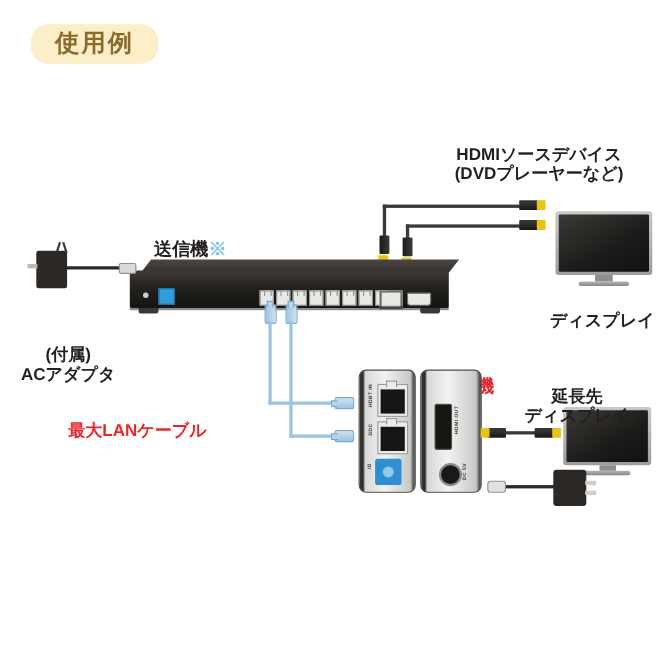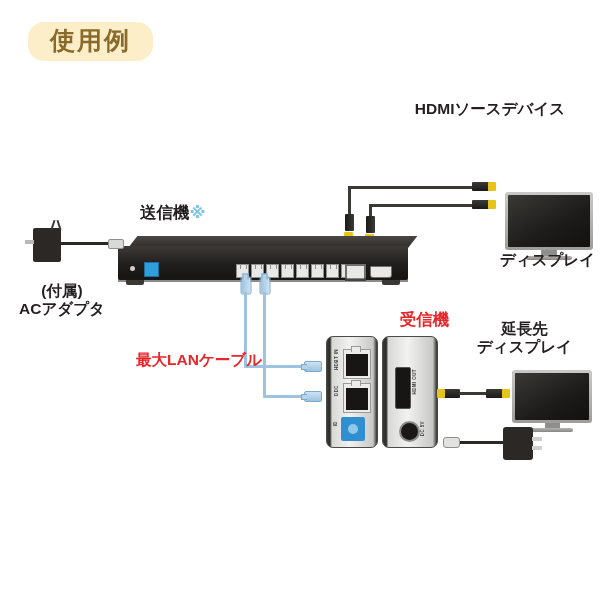--- a/index.html
+++ b/index.html
@@ -9,26 +9,26 @@
     position:relative;overflow:hidden;
   }
   .stage{position:absolute;inset:0;}
   .abs{position:absolute;}
 
   
   .badge{
     left:28px;top:22px;
     background:#fbeec9;border-radius:16px;
     padding:6px 22px 8px 22px;
-    color:#8a6a2a;font-size:25px;font-weight:bold;
+    color:#8a6a2a;font-size:22px;font-weight:bold;
     letter-spacing:2px;line-height:1;
   }
 
   
-  .lbl{color:#231f20;font-size:15.5px;font-weight:bold;line-height:1.18;text-align:center;white-space:nowrap;}
+  .lbl{color:#231f20;font-size:15.5px;font-weight:bold;line-height:1.18;text-align:center;white-space:nowrap;margin-top:32px;}
   .lbl.red{color:#e8262a;}
   .lbl.big{font-size:16.5px;}
 
   
   .footnote{
     left:16px;top:528px;width:570px;
     color:#3a9ad9;font-size:15.5px;font-weight:bold;line-height:1.55;
   }
   .footnote .l2{padding-left:26px;display:block;}
 
@@ -107,20 +107,21 @@
 </style>
 </head>
 <body>
 
 <div class="stage">
 
   <div class="abs badge">使用例</div>
 
   <div class="abs lbl" style="left:390px;top:100px;width:200px;">
     <div>HDMIソースデバイス</div>
+    <div>(DVDプレーヤーなど)</div>
   </div>
 
   <div class="wire abs" style="left:348px;top:186px;width:3px;height:34px;"></div>
   <div class="wire abs" style="left:348px;top:186px;width:127px;height:3px;"></div>
   <div class="hconn abs" style="left:472px;top:182px;"></div>
   <div class="htip abs" style="left:488px;top:182px;"></div>
   <div class="hconn abs" style="left:341px;top:218px;transform:rotate(90deg);"></div>
   <div class="htip abs" style="left:344px;top:232px;width:9px;height:8px;"></div>
 
   <div class="wire abs" style="left:369px;top:204px;width:3px;height:18px;"></div>
@@ -134,21 +135,21 @@
     <div class="bezel" style="height:52px;">
       <div class="screen"></div>
     </div>
     <div class="neck" style="width:16px;height:6px;"></div>
     <div class="base" style="width:46px;height:4px;"></div>
   </div>
   <div class="abs lbl" style="left:495px;top:251px;width:105px;">
     <div>ディスプレイ</div>
   </div>
 
-  <div class="abs" style="left:140px;top:203px;">
+  <div class="abs" style="left:140px;top:218px;font-family:Liberation Mono, monospace;">
     <span class="lbl big" style="display:inline;">送信機</span><span class="lbl big" style="display:inline;color:#7fc4e8;">※</span>
   </div>
 
   <div class="abs tx-wrap">
     <div class="tx-top"></div>
     <div class="tx-face">
       <div class="tx-dot"></div>
       <div class="tx-led"></div>
       <div class="lan-bank">
         <div class="lan-port"></div>
@@ -181,21 +182,21 @@
 
   <div class="lanplug abs" style="left:237px;top:280px;transform:rotate(90deg);"></div>
   <div class="lanplug abs" style="left:256px;top:280px;transform:rotate(90deg);"></div>
   <div class="lanwire abs" style="left:244px;top:292px;width:3px;height:76px;"></div>
   <div class="lanwire abs" style="left:244px;top:365px;width:62px;height:3px;"></div>
   <div class="lanplug abs" style="left:304px;top:361px;"></div>
   <div class="lanwire abs" style="left:263px;top:292px;width:3px;height:106px;"></div>
   <div class="lanwire abs" style="left:263px;top:395px;width:43px;height:3px;"></div>
   <div class="lanplug abs" style="left:304px;top:391px;"></div>
 
-  <div class="abs lbl red" style="left:62px;top:350px;width:200px;text-align:right;line-height:1.3;">
+  <div class="abs lbl red" style="left:62px;top:350px;width:200px;text-align:left;line-height:1.3;">
     <div>最大LANケーブル</div>
   </div>
 
   <div class="abs lbl red big" style="left:372px;top:310px;width:105px;">受信機</div>
 
   <div class="abs rx">
     <div class="rx-panel rx-left">
       <div class="rj" style="left:16px;top:12px;width:26px;height:28px;">
         <div class="rj-tab"></div>
         <div class="rj-in"></div>

